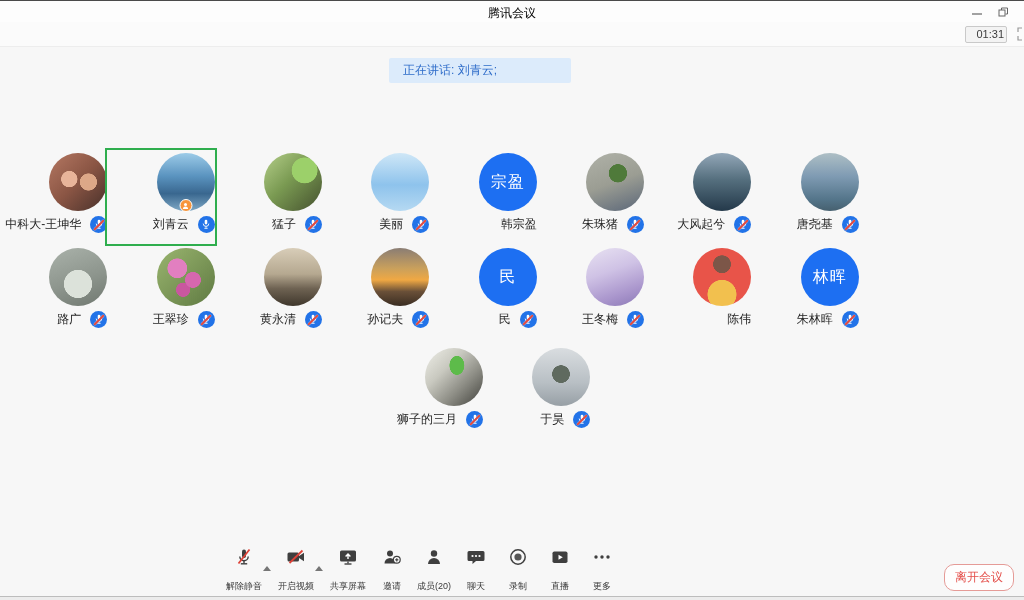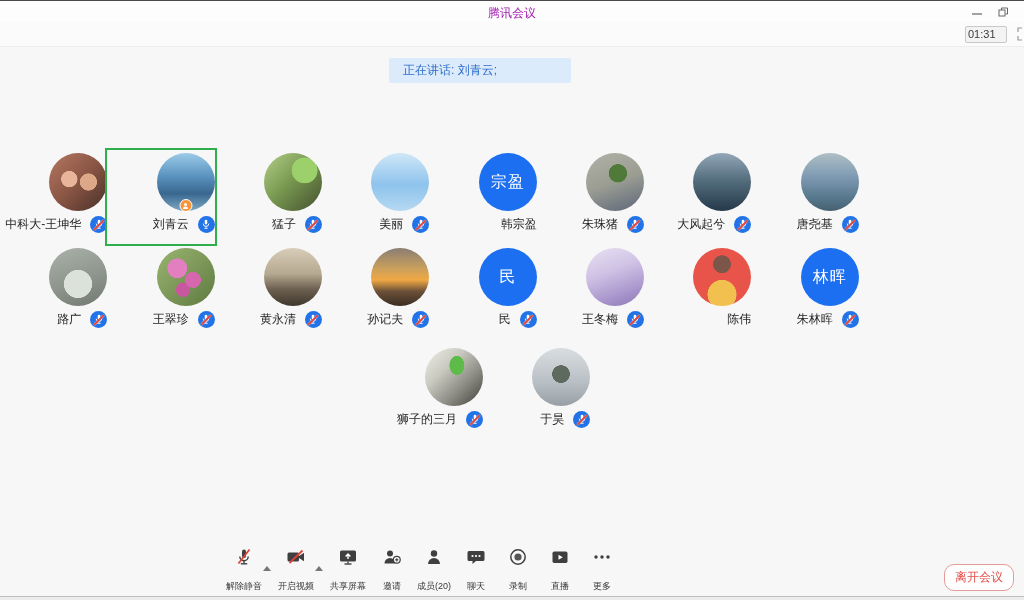--- a/index.html
+++ b/index.html
@@ -2,28 +2,28 @@
 <html><head>
 <meta charset="utf-8">
 <style>
   html,body{margin:0;padding:0}
   body{width:1024px;height:600px;position:relative;overflow:hidden;
        background:#f7f7f7;font-family:"Liberation Sans","DejaVu Sans",sans-serif;color:#333}
 
   
   .titlebar{position:absolute;top:0;left:0;right:0;height:21px;background:#fdfdfd;
             border-top:1px solid #4a4a4a;border-bottom:1px solid #e4e4e4}
-  .wtitle{position:absolute;left:50%;transform:translateX(-50%);top:4px;font-size:12px;color:#a21caf}
+  .wtitle{position:absolute;left:50%;transform:translateX(-50%);top:4px;font-size:12px;color:#000000}
   .win-btn{position:absolute;top:4px;width:18px;height:14px;display:flex;align-items:center;justify-content:center;cursor:default}
   .win-min{right:38px}
   .win-restore{right:12px}
 
   
   .subbar{position:absolute;top:22px;left:0;right:0;height:24px;background:#fbfbfb;border-bottom:1px solid #ededed}
-  .timer{position:absolute;right:17px;top:4px;min-width:36px;height:15px;line-height:15px;text-align:left;
+  .timer{position:absolute;right:17px;top:4px;min-width:36px;height:15px;line-height:15px;text-align:right;
          font-size:11px;color:#3c3c3c;background:#f3f3f3;border:1px solid #c9c9c9;border-radius:2px;padding:0 2px}
   .fsicon{position:absolute;right:-7px;top:5px}
 
   
   .banner{position:absolute;top:58px;left:389px;width:182px;height:25px;line-height:25px;
           box-sizing:border-box;padding-left:14px;background:#dcebfb;color:#2e6cc9;font-size:12px;border-radius:2px}
 
   
   .row{position:absolute;left:0;width:966px;display:flex}
   .row1{top:150px}.row2{top:245px}.row3{top:345px;justify-content:center}

